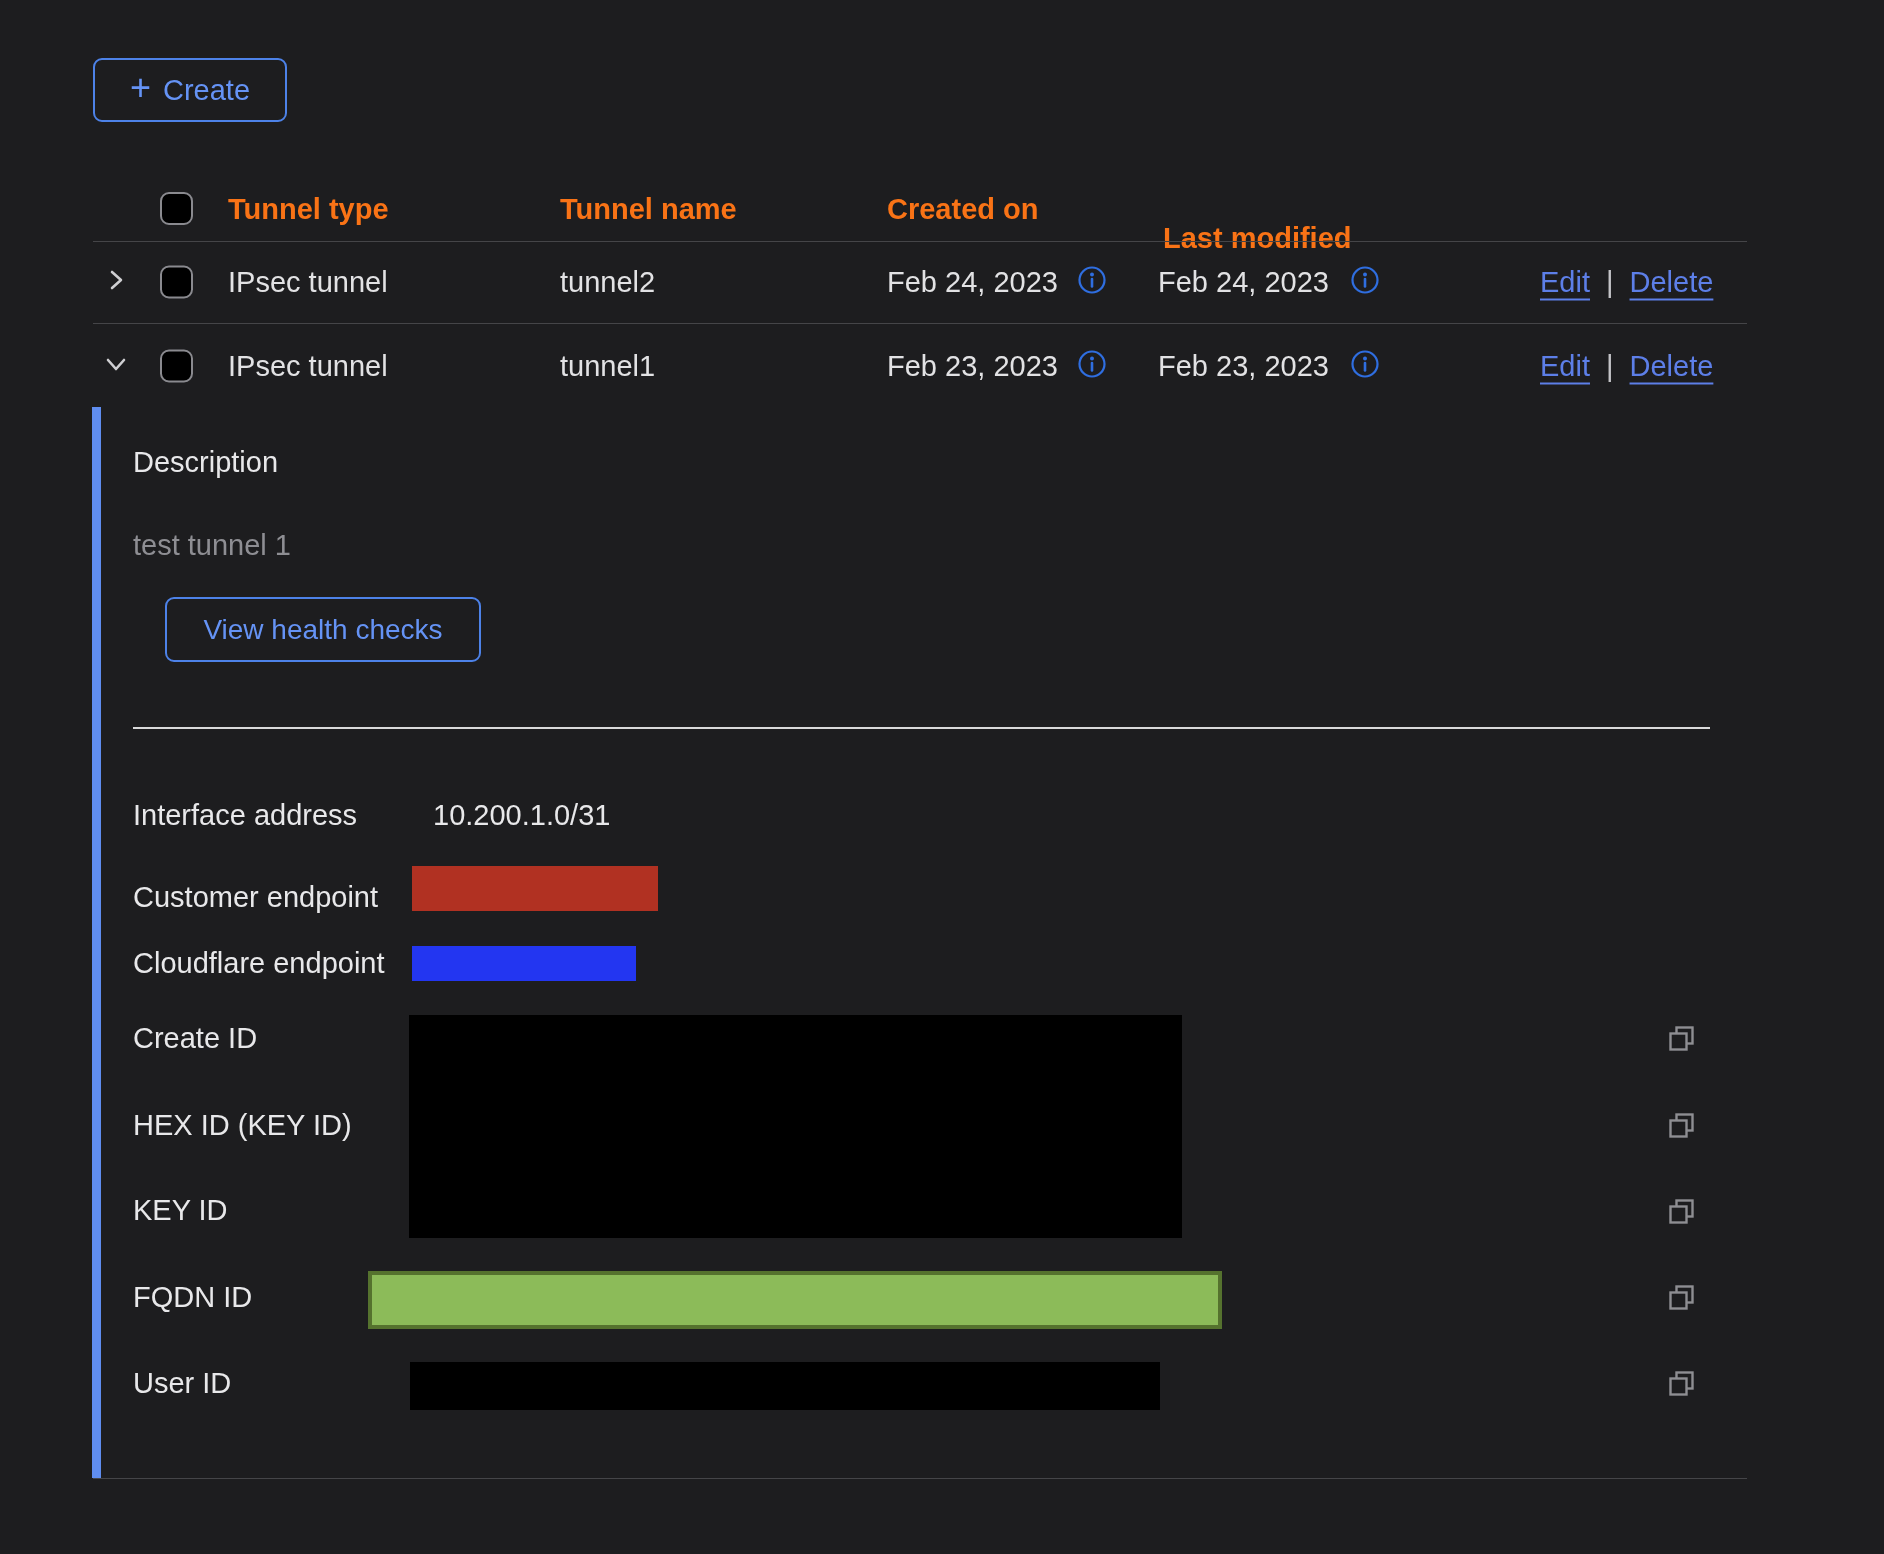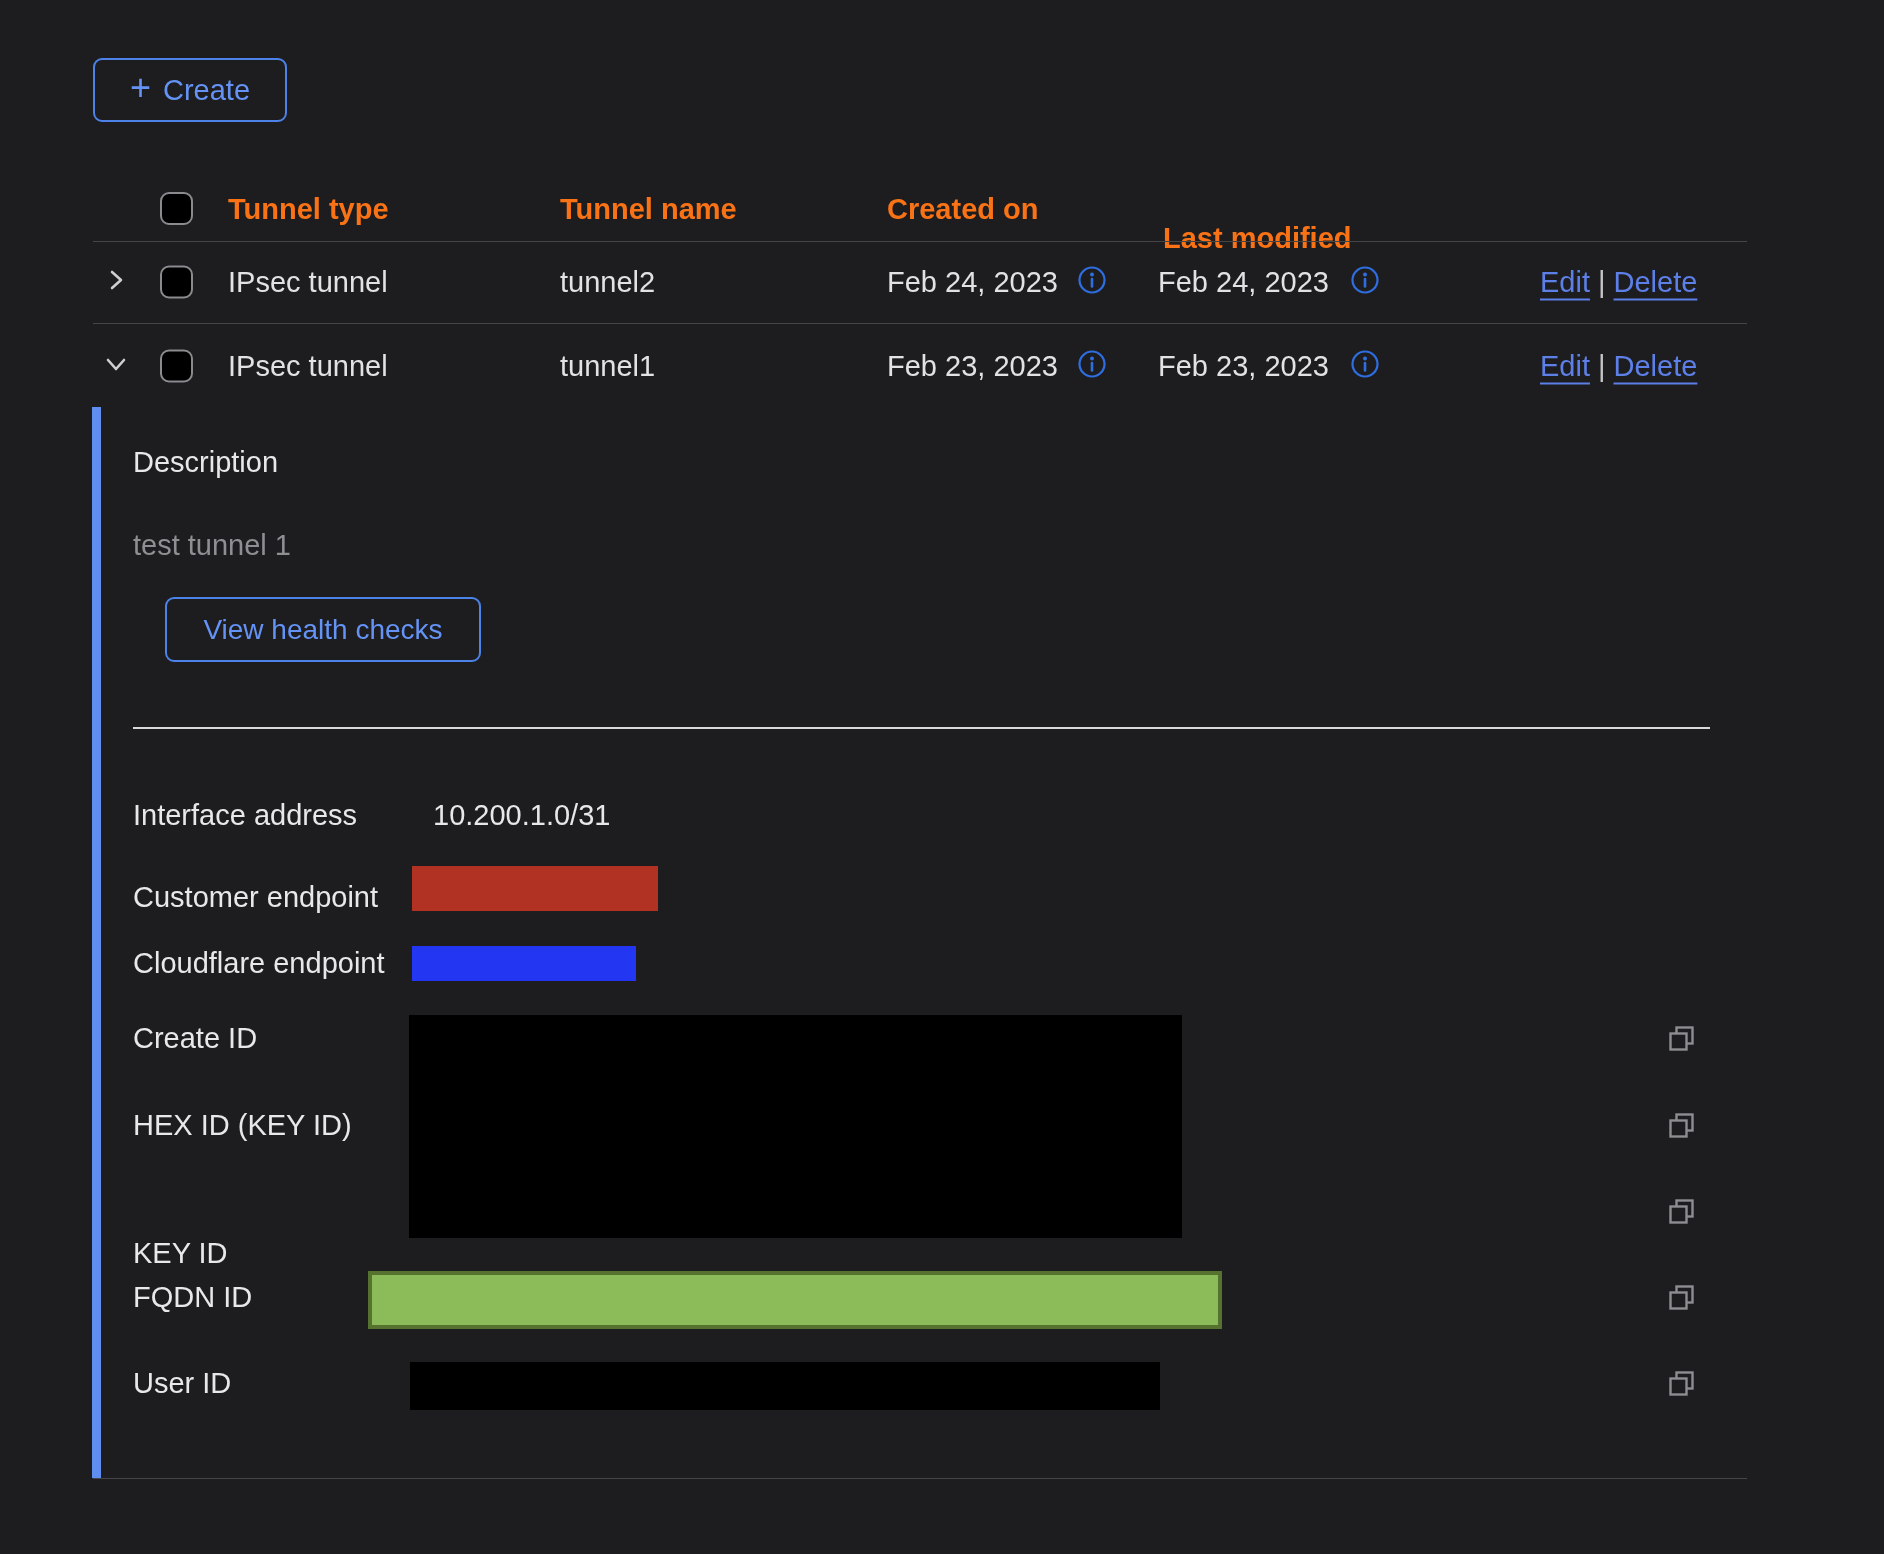--- a/index.html
+++ b/index.html
@@ -19,21 +19,21 @@
   
   .th{position:absolute;top:186px;height:46px;line-height:46px;font-size:29px;font-weight:700;color:#f97316;}
   .th-type{left:228px;} .th-name{left:560px;} .th-created{left:887px;} .th-modified{left:1163px;margin-top:29px;}
   .divider{position:absolute;left:93px;width:1654px;height:1px;background:#454548;}
   .trow{position:absolute;left:0;width:1884px;}
   .rowc{position:absolute;top:50%;transform:translateY(-50%);}
   .cell{font-size:29px;color:#e2e2e4;white-space:nowrap;}
   .c-chev{left:103px;} .c-cb{left:160px;} .c-type{left:228px;} .c-name{left:560px;}
   .c-created{left:887px;} .c-modified{left:1158px;}
   .c-info1{left:1077px;} .c-info2{left:1350px;}
-  .c-actions{left:1540px;display:flex;align-items:center;gap:8px;}
+  .c-actions{left:1540px;display:flex;align-items:center;gap:16px;}
   .link{color:#5d7fe8;font-size:29px;text-decoration:underline;text-underline-offset:7px;text-decoration-thickness:2px;cursor:pointer;}
   .pipe{color:#c4c4c8;font-size:29px;}
   .checkbox{width:33px;height:33px;background:#000;border:2px solid #8a8a8f;border-radius:9px;box-sizing:border-box;cursor:pointer;}
   
   .accent-bar{position:absolute;left:92px;top:407px;width:9px;height:1071px;background:#5f8df0;}
   .p-label{position:absolute;font-size:29px;color:#e8e8ea;white-space:nowrap;line-height:42px;height:42px;}
   .p-muted{color:#8e8e93;}
   .panel-divider{position:absolute;left:133px;top:727px;width:1577px;height:2px;background:#d9d9da;}
   .redaction{position:absolute;}
   .r-red{left:412px;top:866px;width:246px;height:45px;background:#b13122;}
@@ -154,21 +154,21 @@
   </div>
 
   <div class="p-label" style="left:133px;top:1104px;">HEX ID (KEY ID)</div>
   <div class="copy" style="top:1110px;">
     <svg width="32" height="32" viewBox="0 0 32 32">
         <rect x="10.5" y="4.5" width="16" height="16" fill="none" stroke="#8e8e92" stroke-width="2.4"></rect>
         <rect x="4.5" y="10.5" width="16" height="16" fill="#1d1d1f" stroke="#8e8e92" stroke-width="2.4"></rect>
       </svg>
   </div>
 
-  <div class="p-label" style="left:133px;top:1232px;">KEY ID</div>
+  <div class="p-label" style="left:133px;top:1189px;">KEY ID</div>
   <div class="copy" style="top:1196px;">
     <svg width="32" height="32" viewBox="0 0 32 32">
         <rect x="10.5" y="4.5" width="16" height="16" fill="none" stroke="#8e8e92" stroke-width="2.4"></rect>
         <rect x="4.5" y="10.5" width="16" height="16" fill="#1d1d1f" stroke="#8e8e92" stroke-width="2.4"></rect>
       </svg>
   </div>
 
   <div class="p-label" style="left:133px;top:1276px;">FQDN ID</div>
   <div class="redaction r-green"></div>
   <div class="copy" style="top:1282px;">

